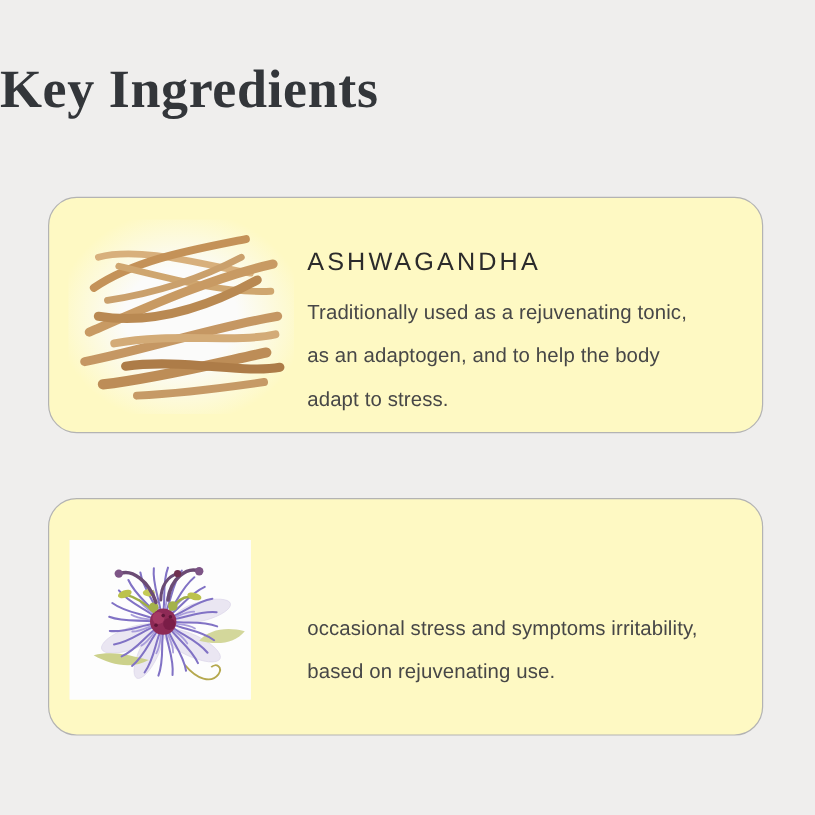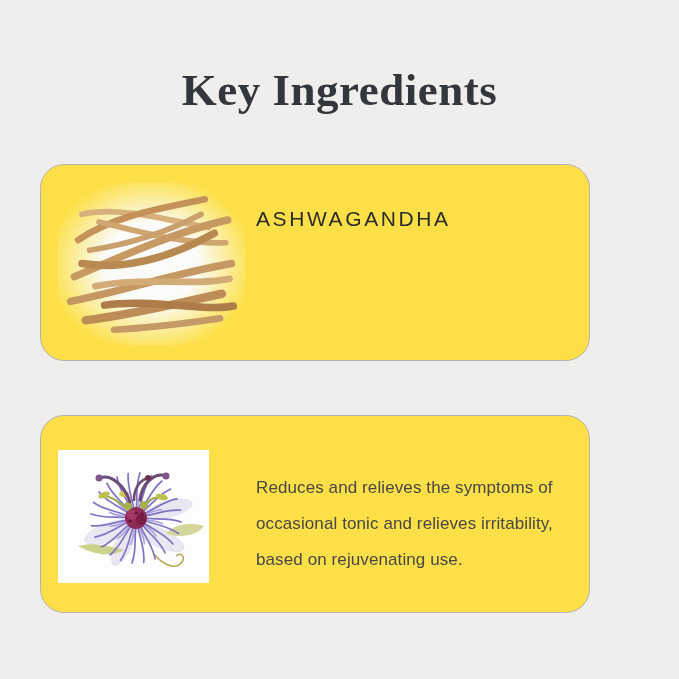--- a/index.html
+++ b/index.html
@@ -7,36 +7,36 @@
     width: 679px; height: 679px;
     background: #efeeed;
     font-family: "Liberation Sans", sans-serif;
     position: relative;
     overflow: hidden;
   }
   .canvas { position: absolute; inset: 0; }
 
   .page-title {
     position: absolute;
-    top: 64px; left: 0; right: 0;
-    text-align: center;
+    top: 48px; left: 0; right: 0;
+    text-align: left;
     font-family: "Liberation Serif", serif;
     font-size: 45px;
     font-weight: 700;
     letter-spacing: 0.5px;
     color: #33363a;
     margin: 0;
   }
 
   .card {
     position: absolute;
     left: 40px;
-    width: 550px;
+    width: 596px;
     height: 197px;
-    background: #fde047;
+    background: #fef9c3;
     border: 1px solid #b3b3b3;
     border-radius: 24px;
     box-sizing: border-box;
   }
   .card.card-1 { top: 164px; }
   .card.card-2 { top: 415px; height: 198px; }
 
   .card-image {
     position: absolute;
     display: flex;
@@ -96,20 +96,25 @@
           <path d="M10,122 C62,112 122,92 180,82" stroke="#c59763" stroke-width="8"></path>
           <path d="M36,106 C86,96 142,106 178,98" stroke="#d3ab77" stroke-width="7"></path>
           <path d="M26,142 C72,137 132,122 170,114" stroke="#bd8d57" stroke-width="9"></path>
           <path d="M46,126 C96,119 150,133 182,127" stroke="#ad7c48" stroke-width="8"></path>
           <path d="M56,152 C96,150 140,144 168,140" stroke="#c69a66" stroke-width="7"></path>
         </g>
       </svg>
     </div>
     <div class="card-text">
       <h2 class="ingredient-name">ASHWAGANDHA</h2>
+      <p class="ingredient-desc">
+        <span class="desc-line">Traditionally used as a rejuvenating tonic,</span><br>
+        <span class="desc-line">as an adaptogen, and to help the body</span><br>
+        <span class="desc-line">adapt to stress.</span>
+      </p>
     </div>
   </section>
 
   <section class="card card-2">
     <div class="card-image">
       <svg width="151" height="133" viewBox="0 0 151 133" aria-hidden="true">
         <defs>
           <path id="fo" d="M0,-8 C2,-18 -1,-32 4,-45" stroke="#8172c5" stroke-width="1.7" fill="none" stroke-linecap="round"></path>
           <path id="fi" d="M0,-6 C1,-12 -1,-20 2,-27" stroke="#a99ddb" stroke-width="1.5" fill="none" stroke-linecap="round"></path>
         </defs>
@@ -187,20 +192,20 @@
           <path d="M82,50 C84,32 98,22 108,26" stroke-width="3"></path>
           <path d="M76,50 C76,38 82,30 90,28" stroke-width="2.5"></path>
         </g>
         <circle cx="41" cy="28" r="3.5" fill="#7d5586"></circle>
         <circle cx="108" cy="26" r="3.5" fill="#7d5586"></circle>
         <circle cx="90" cy="28" r="3" fill="#6f2f4f"></circle>
       </svg>
     </div>
     <div class="card-text">
       <p class="ingredient-desc">
-        <span class="desc-line">Reduces and relieves the symptoms of</span><br>
-        <span class="desc-line">occasional tonic and relieves irritability,</span><br>
+        <br>
+        <span class="desc-line">occasional stress and symptoms irritability,</span><br>
         <span class="desc-line">based on rejuvenating use.</span>
       </p>
     </div>
   </section>
 
 </div>
 
 </body></html>

